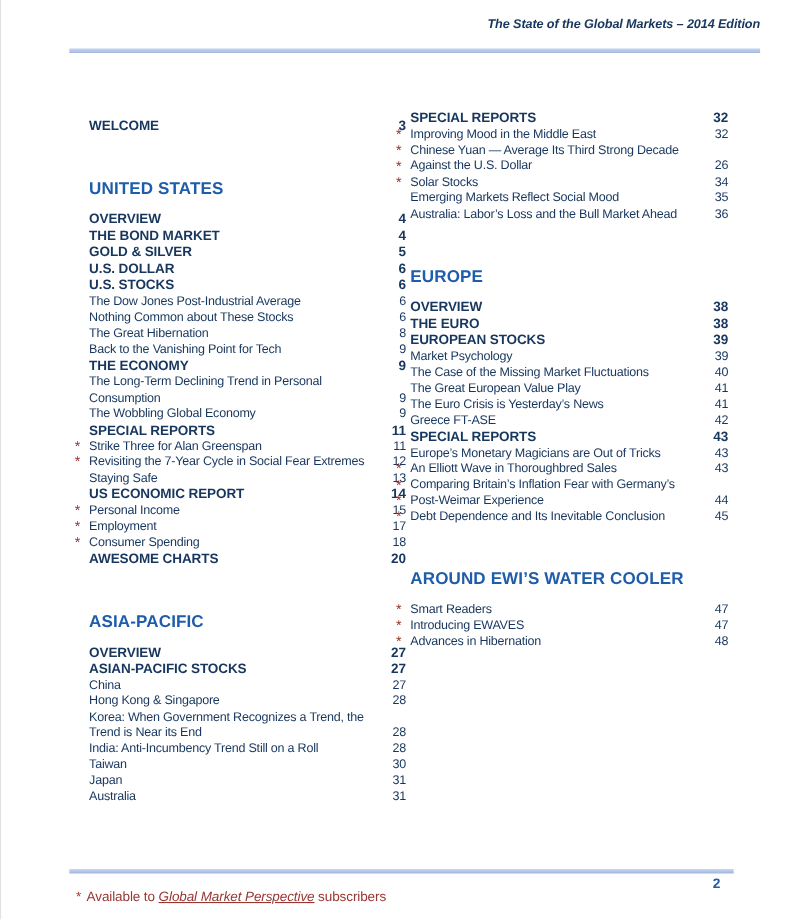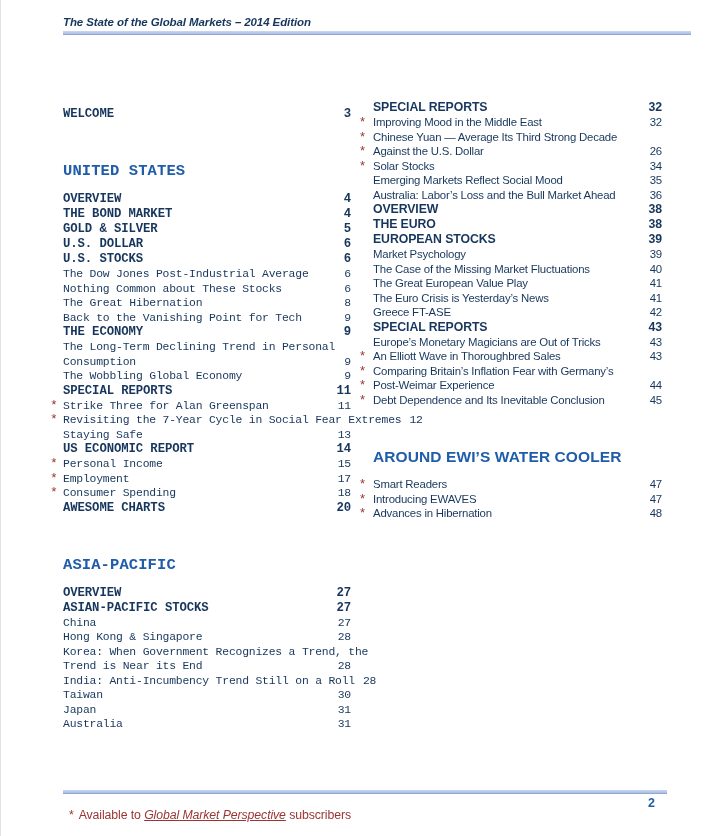--- a/index.html
+++ b/index.html
@@ -18,34 +18,34 @@
     --blue: #1F5CA9;
     --maroon: #993632;
     --rule: #B3C6E7;
     --rule-edge: #8FA9D6;
   }
 
   
   .doc-header { position: absolute; left: 62px; top: 16px; width: 628px; }
   .doc-header .title {
     font-size: 11.5px; font-weight: bold; font-style: italic;
-    color: var(--navy); letter-spacing: -0.1px; padding-bottom: 3px;
+    color: var(--navy); letter-spacing: -0.1px; padding-bottom: 16px; text-align: right;
   }
   .doc-header .rule {
     height: 3px; background: linear-gradient(to bottom, #ccd8f1, #a9bde6);
     border-bottom: 1px solid var(--rule-edge);
   }
   .toc-title {
     position: absolute; left: 62px; top: 56px;
     font-size: 15.5px; font-weight: bold; color: var(--blue); letter-spacing: 0.1px;
   }
 
   
   .col { position: absolute; }
-  .col-left  { left: 62px;  top: 100px; width: 288px; padding-top: 7px; font-family: Liberation Mono, monospace; }
+  .col-left  { left: 80px;  top: 100px; width: 288px; padding-top: 7px; }
   .col-right { left: 372px; top: 100px; width: 289px; }
 
   .row { position: relative; display: flex; align-items: baseline; letter-spacing: -0.2px; }
   .row .label { flex: 1 1 auto; white-space: nowrap; }
   .row .page-num { margin-left: 8px; white-space: nowrap; text-align: right; }
 
   .row.item { font-size: 11.4px; line-height: 14.5px; font-weight: normal; color: var(--navy); }
   .row.heading { font-size: 12.3px; line-height: 15px; font-weight: bold; color: var(--navy); margin-top: 0; letter-spacing: -0.1px; }
   .row.section { font-size: 15.5px; line-height: 19px; font-weight: bold; color: var(--blue); margin-top: 40px; margin-bottom: 11px; letter-spacing: 0.1px; }
   .col .row:first-child { margin-top: 0; }
@@ -251,20 +251,23 @@
         <span class="page-num">34</span>
       </div>
       <div class="row item">
         <span class="label">Emerging Markets Reflect Social Mood</span>
         <span class="page-num">35</span>
       </div>
       <div class="row item">
         <span class="label">Australia: Labor’s Loss and the Bull Market Ahead</span>
         <span class="page-num">36</span>
       </div>
+      <div class="row section">
+        <span class="label">EUROPE</span>
+      </div>
       <div class="row heading">
         <span class="label">OVERVIEW</span>
         <span class="page-num">38</span>
       </div>
       <div class="row heading">
         <span class="label">THE EURO</span>
         <span class="page-num">38</span>
       </div>
       <div class="row heading">
         <span class="label">EUROPEAN STOCKS</span>

